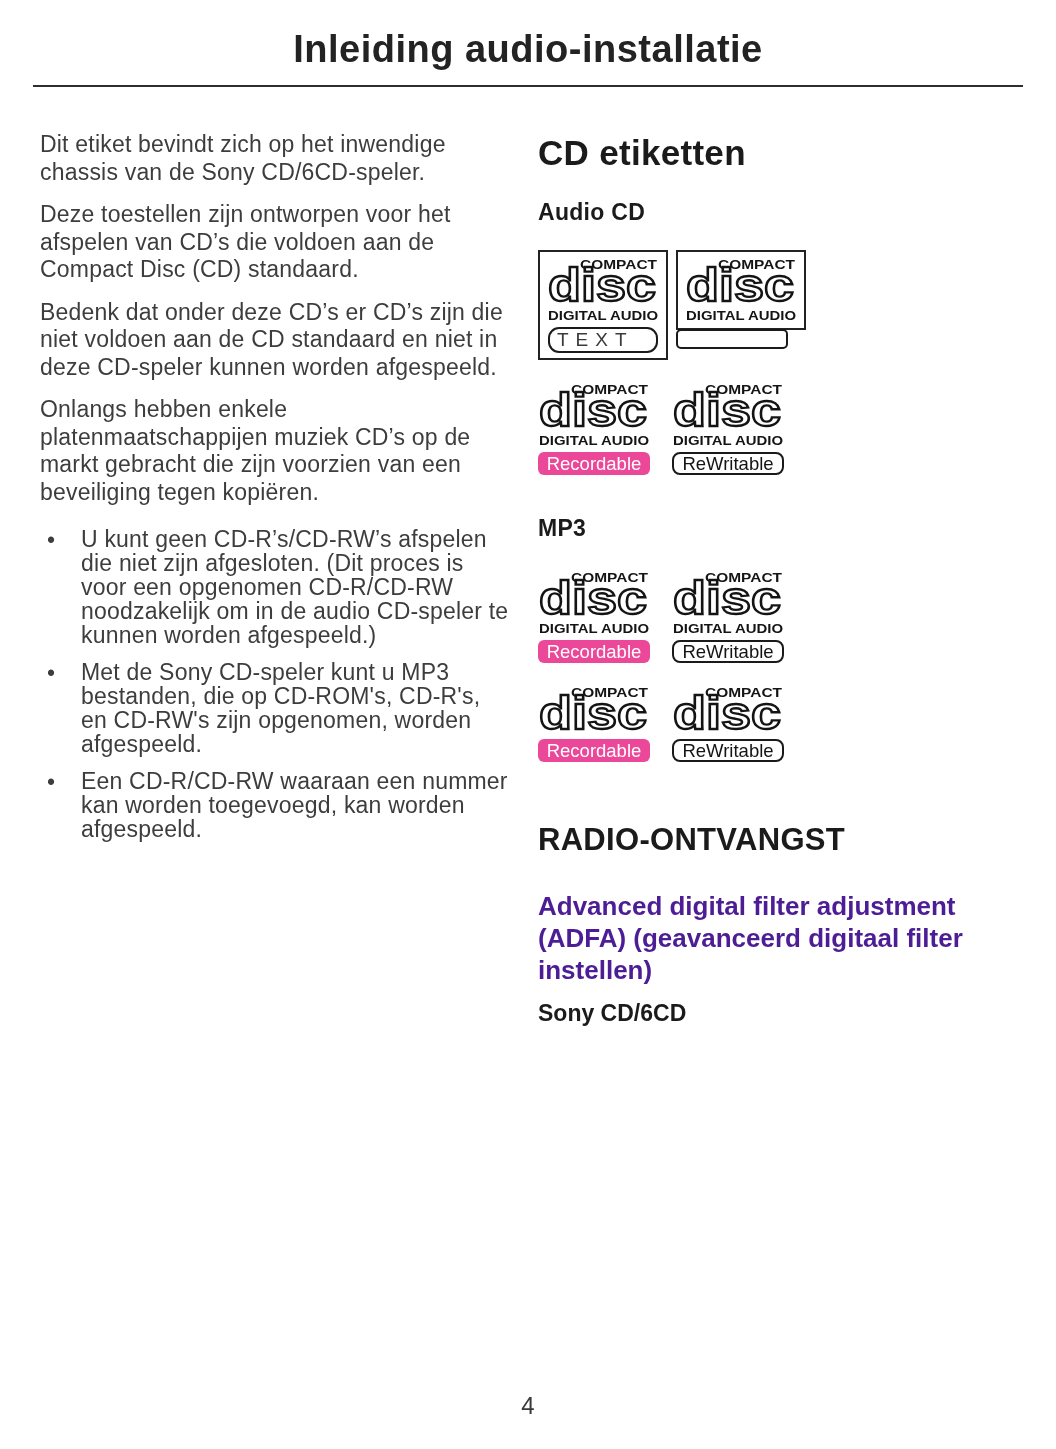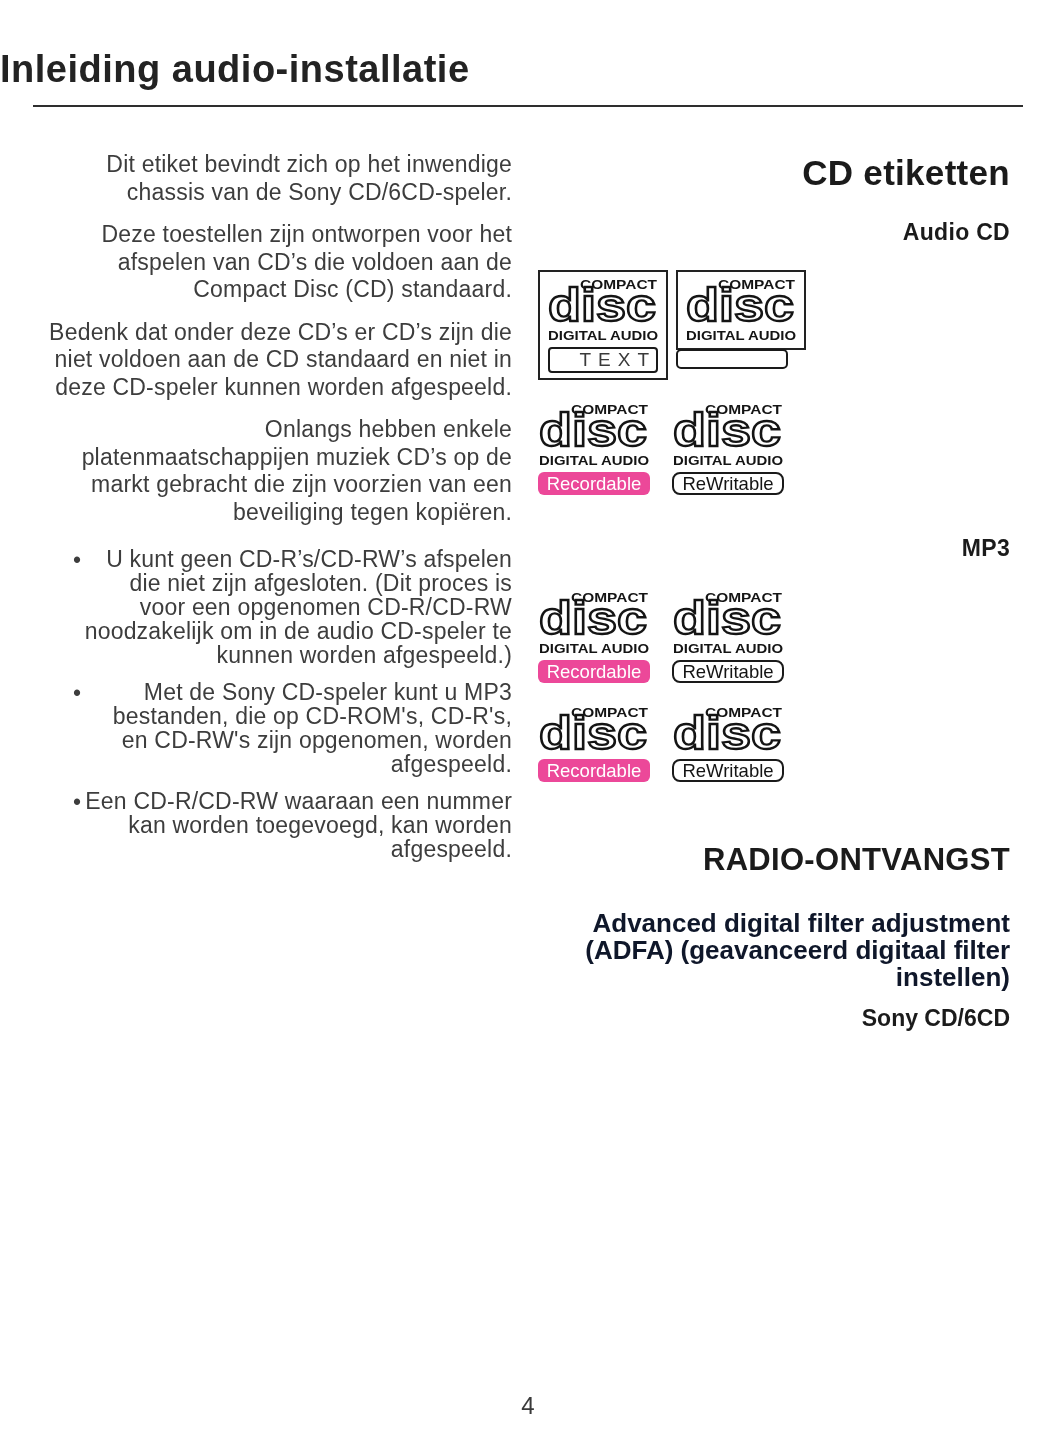--- a/index.html
+++ b/index.html
@@ -7,50 +7,50 @@
   body {
     width:1056px; height:1449px;
     font-family:"Liberation Sans", sans-serif;
     color:#3d3d3d;
     position:relative;
     overflow:hidden;
   }
   .page { position:relative; width:1056px; height:1449px; }
 
   
-  .header { padding-top:48px; text-align:left; }
+  .header { padding-top:28px; text-align:center; }
   .doc-title {
     font-size:38px; font-weight:bold; letter-spacing:0.5px;
     color:#232323;
   }
   .title-rule {
     margin:14px 33px 0 33px;
     border-top:2.5px solid #2e2e2e;
   }
 
   
-  .columns { display:flex; padding:44px 58px 0 40px;text-align:right; }
+  .columns { display:flex; padding:44px 58px 0 40px; }
   .col-left  { width:472px; flex:none; }
   .col-right { width:472px; flex:none; margin-left:26px; }
 
   
   .para {
     font-size:23px; line-height:27.5px; letter-spacing:0.2px;
     color:#3d3d3d; margin-bottom:15px;
   }
   .bullets { margin-top:21px; }
   .bullet-item { display:flex; margin-bottom:13px; }
   .bullet-dot { flex:none; width:41px; padding-left:7px; font-size:23px; line-height:27.5px; color:#3d3d3d; }
   .bullet-text { font-size:23px; line-height:24px; letter-spacing:0.2px; color:#3d3d3d; }
 
   
   .h-section  { font-size:35px; font-weight:bold; color:#1b1b1b; letter-spacing:0.3px; margin-top:2px; }
   .h-sub      { font-size:23px; font-weight:bold; color:#1b1b1b; letter-spacing:0.3px; margin-top:26px; }
   .h-radio    { font-size:31px; font-weight:bold; color:#1b1b1b; letter-spacing:0.3px; margin-top:60px; }
-  .h-advanced { font-size:26px; font-weight:bold; color:#0f172a; line-height:27px; margin-top:32px; }
+  .h-advanced { font-size:26px; font-weight:bold; color:#4c1d95; line-height:32px; margin-top:32px; }
   .h-model    { font-size:23px; font-weight:bold; color:#1b1b1b; margin-top:14px; }
   .note { font-size:23px; line-height:27.5px; margin-top:22px; color:#3d3d3d; letter-spacing:0.2px; }
   .note .nb { font-weight:bold; color:#1b1b1b; }
 
   
   .logo-row { display:flex; align-items:flex-start; margin-top:24px; }
   .logo-row.tight { margin-top:22px; }
   .gap8  > * + * { margin-left:8px; }
   .gap22 > * + * { margin-left:22px; }
 
@@ -63,21 +63,21 @@
   .logo-box { border:2.5px solid #222; padding:5px 7px 5px 7px; }
   .logo-col { display:flex; flex-direction:column; }
 
   .lbl {
     width:112px; height:23px; margin-top:4px;
     display:flex; align-items:center; justify-content:center;
     font-size:18.5px; border-radius:6px;
   }
   .lbl-text {
     width:110px; height:26px; margin:4px auto 0 auto;
-    border:2.5px solid #1a1a1a; border-radius:4px; color:#3a3a3a;
+    border:2.5px solid #1a1a1a; border-radius:11px; color:#3a3a3a;
     letter-spacing:7px; font-size:19px; padding-left:7px;
   }
   .lbl-rec { background:#ec4899; color:#ffffff; }
   .lbl-rw  { border:2.5px solid #1a1a1a; color:#141414; border-radius:8px; }
   .lbl-empty {
     width:112px; height:20px; margin-top:-1px;
     border:2.5px solid #1a1a1a; border-radius:5px; background:#fff;
   }
 
   

